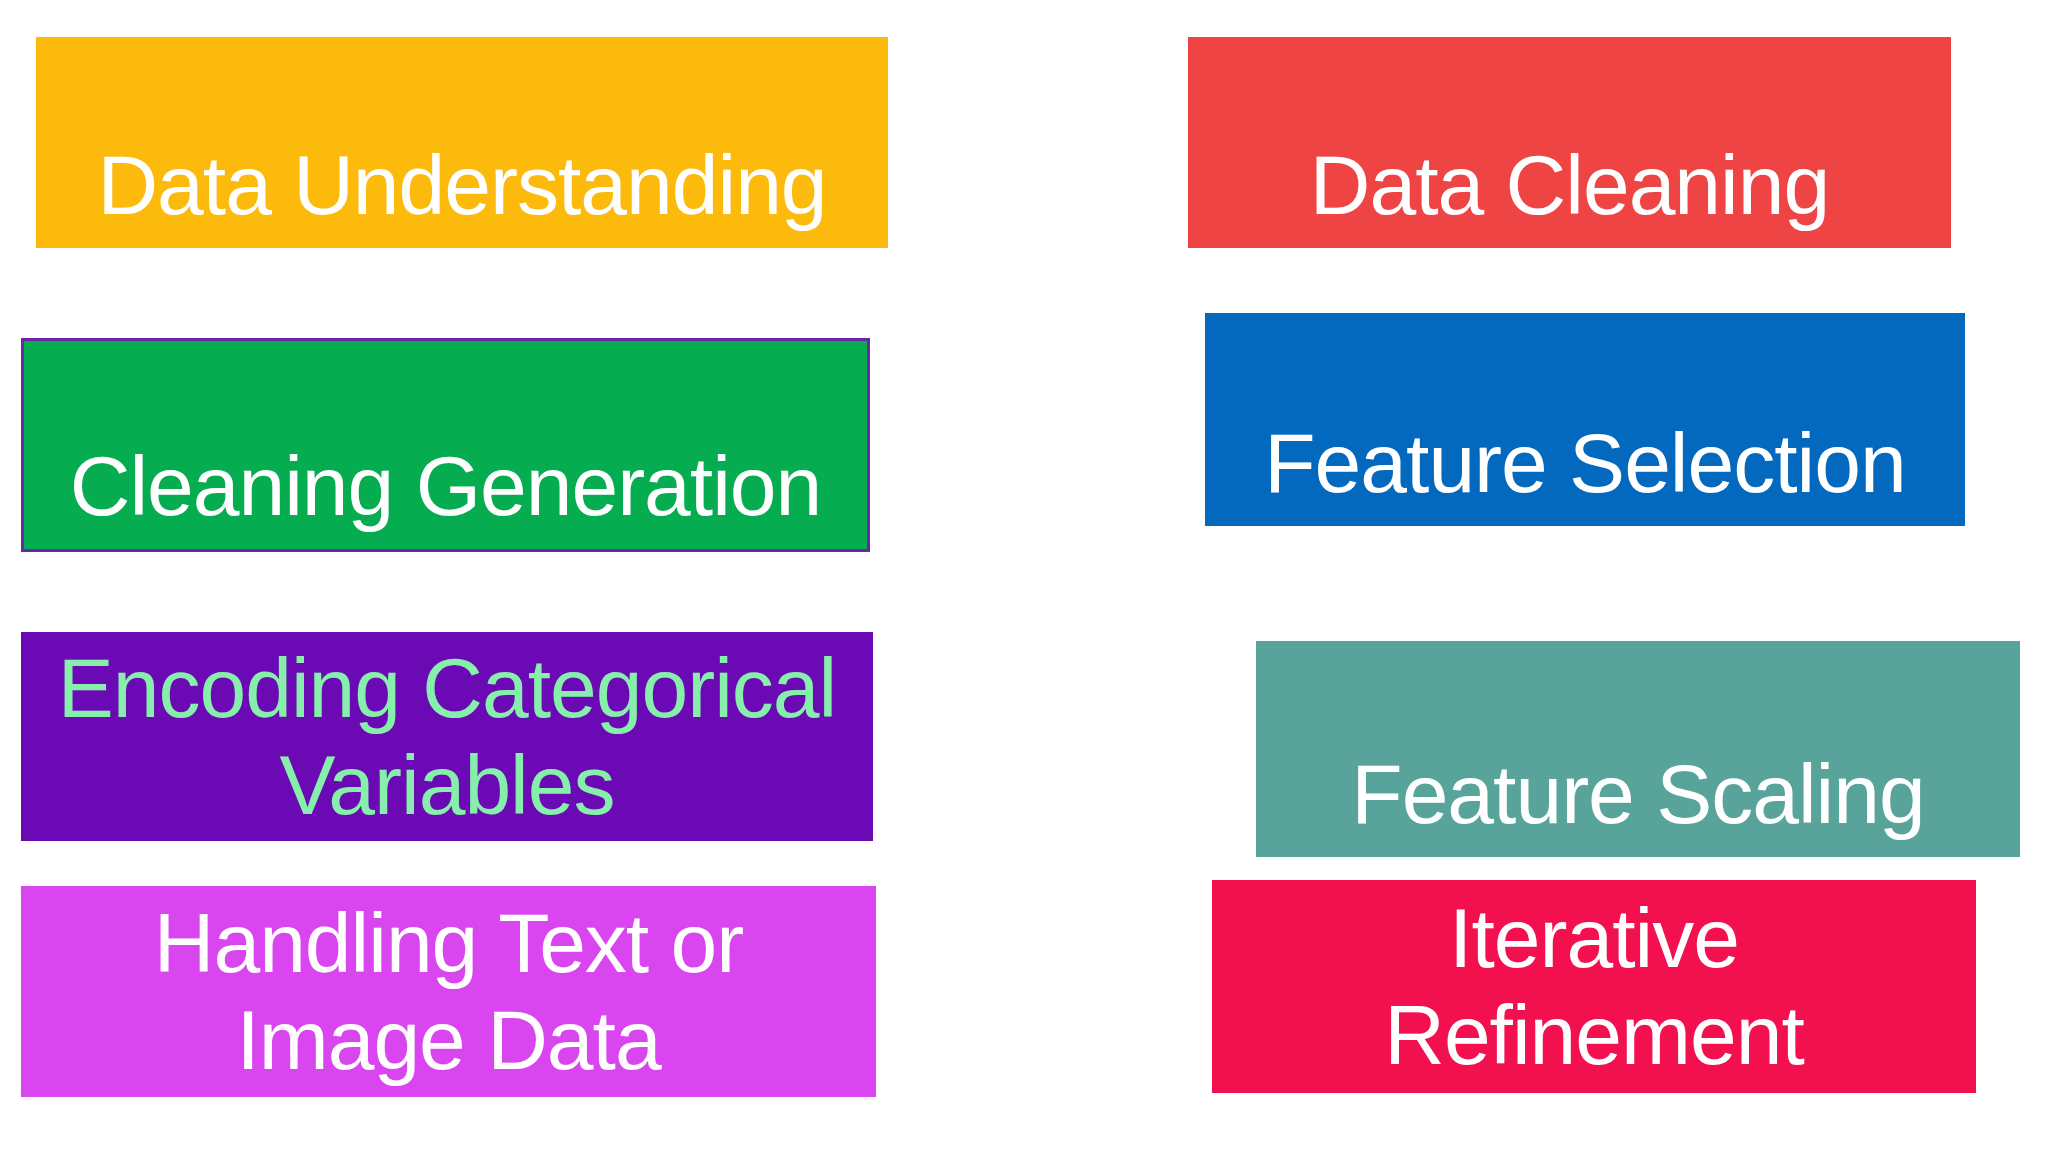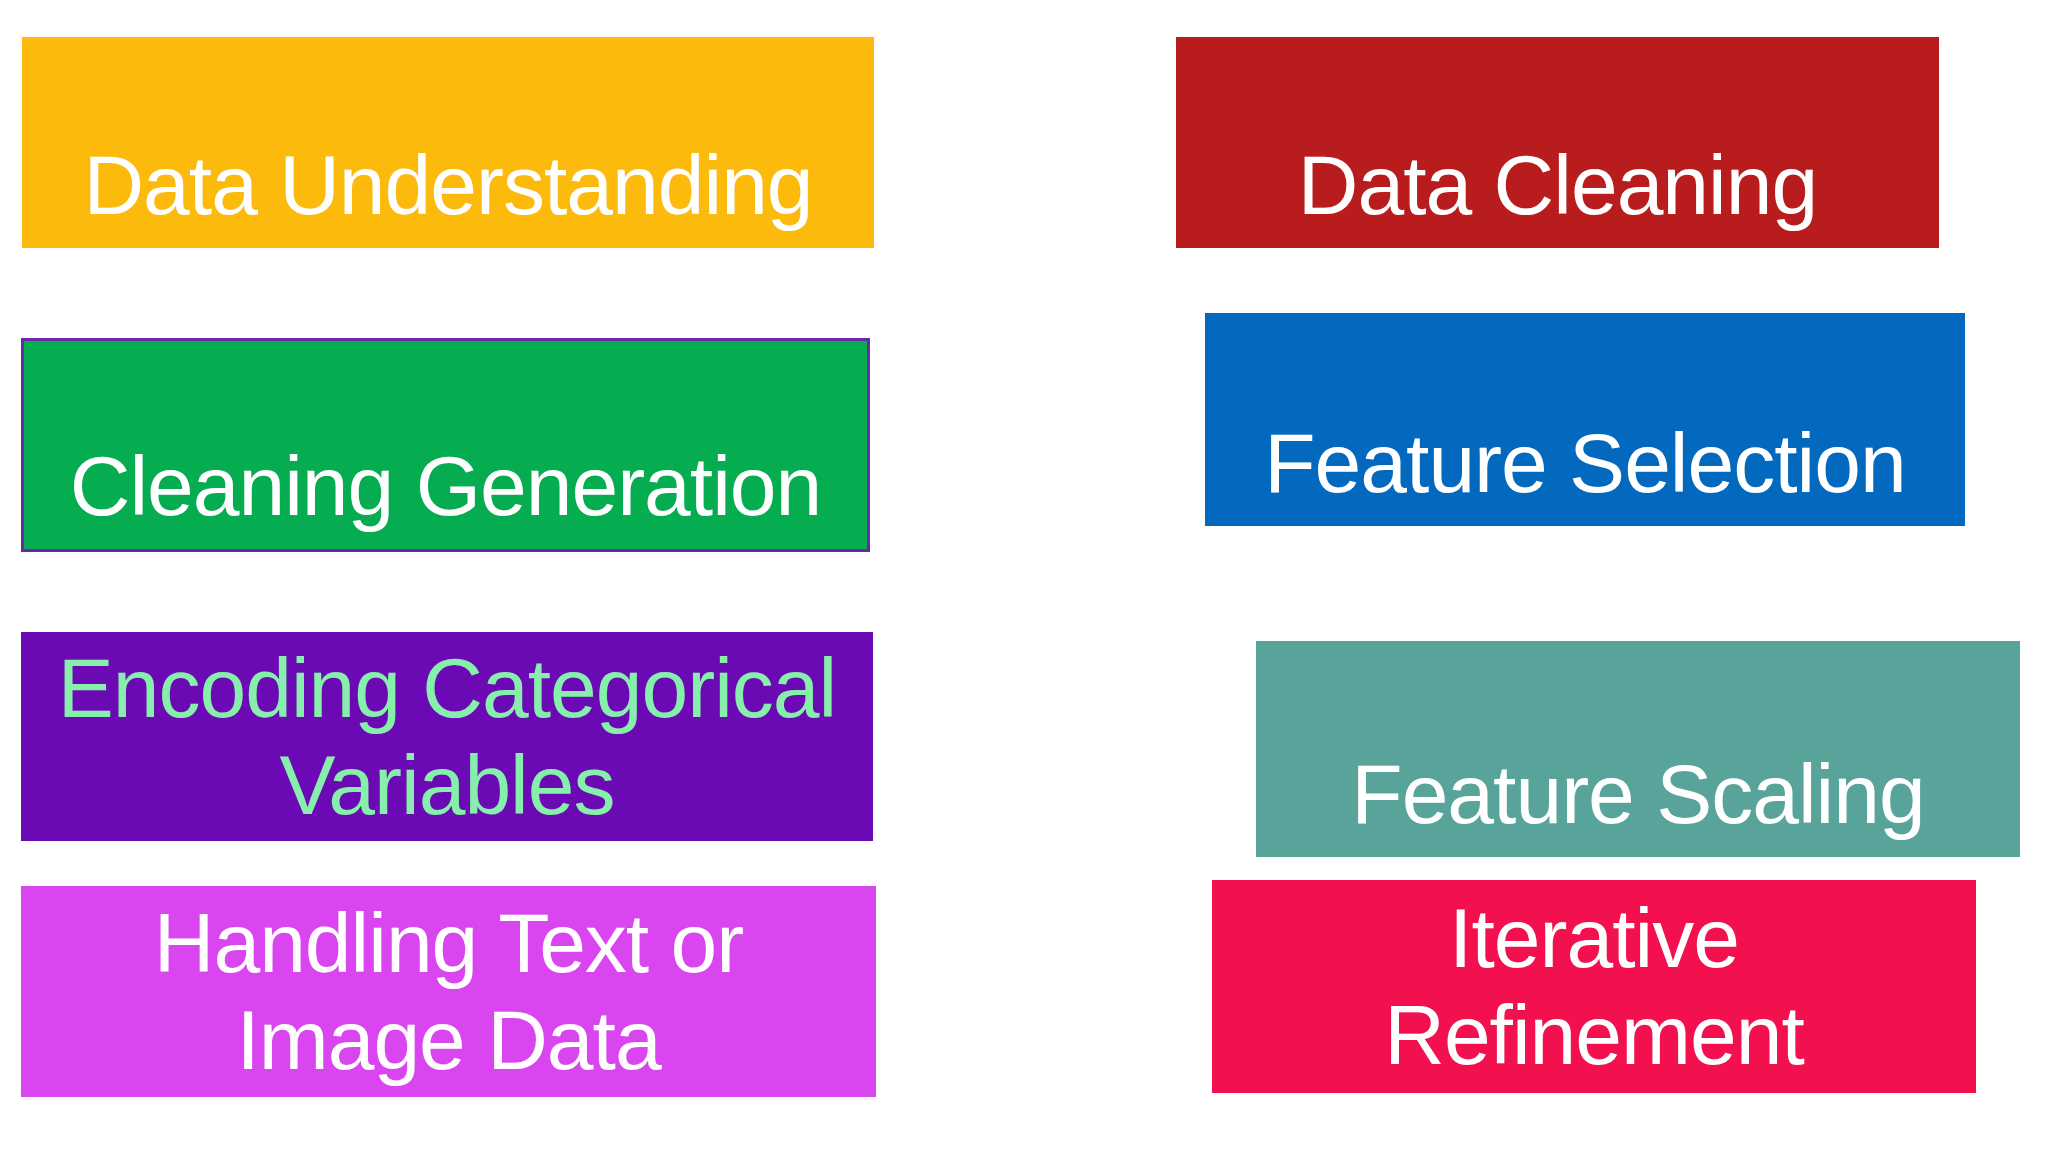--- a/index.html
+++ b/index.html
@@ -30,21 +30,21 @@
     padding-bottom: 14px;
     letter-spacing: -1px;
   }
   .box.two-line {
     align-items: center;
   }
   .box.two-line .box-label {
     padding-bottom: 0;
   }
   
-  .b1 { left: 22px;  top: 37px;  width: 852px; height: 211px; }
+  .b1 { left: 36px;  top: 37px;  width: 852px; height: 211px; }
   .b2 { left: 21px;  top: 338px; width: 849px; height: 214px; border: 3px solid #6A28A8; }
   .b3 { left: 21px;  top: 632px; width: 852px; height: 209px; }
   .b4 { left: 21px;  top: 886px; width: 855px; height: 211px; }
   
   .b5 { left: 1176px; top: 37px;  width: 763px; height: 211px; }
   .b6 { left: 1197px; top: 313px; width: 760px; height: 213px; }
   .b7 { left: 1256px; top: 628px; width: 764px; height: 216px; margin-top: 13px; }
   .b8 { left: 1212px; top: 880px; width: 764px; height: 213px; }
 </style>
 </head>
@@ -63,21 +63,21 @@
   <div class="box b3 two-line" style="background: rgb(107, 10, 181); color: #86efac;">
     <span class="box-label">Encoding Categorical
 Variables</span>
   </div>
 
   <div class="box b4 two-line" style="background: #d946ef; color: rgb(255, 255, 255);">
     <span class="box-label">Handling Text or
 Image Data</span>
   </div>
 
-  <div class="box b5" style="background: #b91c1c; color: rgb(255, 255, 255);">
+  <div class="box b5" style="background: #ef4444; color: rgb(255, 255, 255); margin-left: 12px;">
     <span class="box-label">Data Cleaning</span>
   </div>
 
   <div class="box b6" style="background: rgb(3, 105, 191); color: rgb(255, 255, 255); margin-left: 8px;">
     <span class="box-label">Feature Selection</span>
   </div>
 
   <div class="box b7" style="background: rgb(89, 164, 154); color: rgb(255, 255, 255);">
     <span class="box-label">Feature Scaling</span>
   </div>

